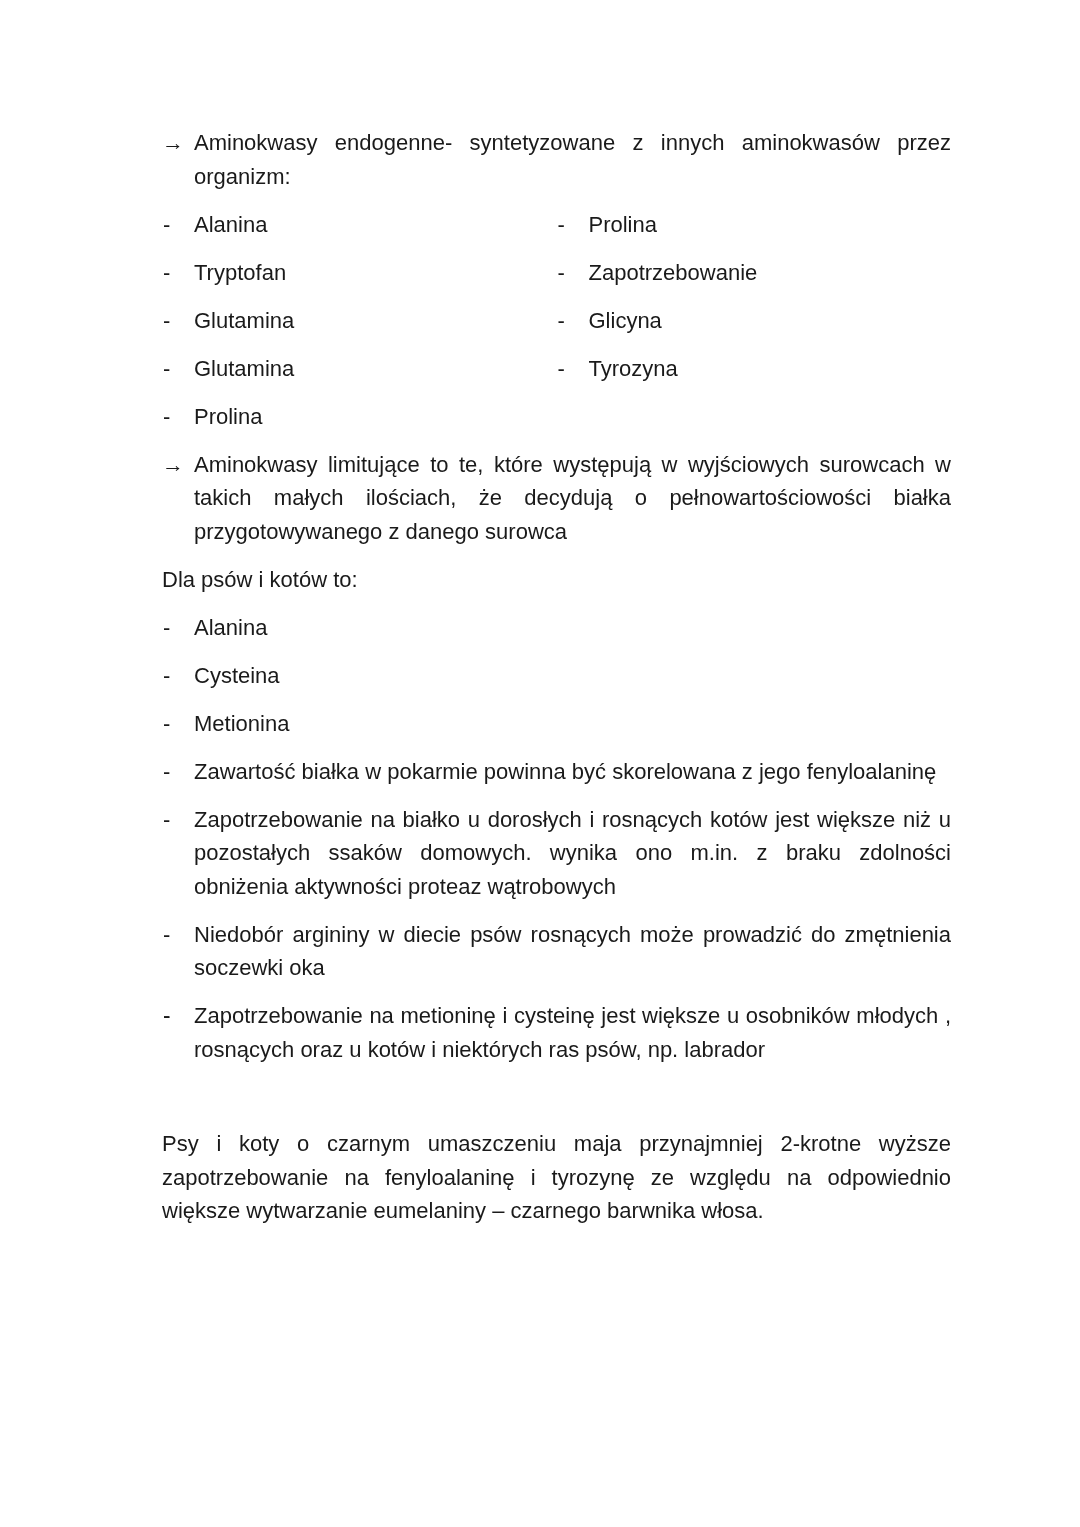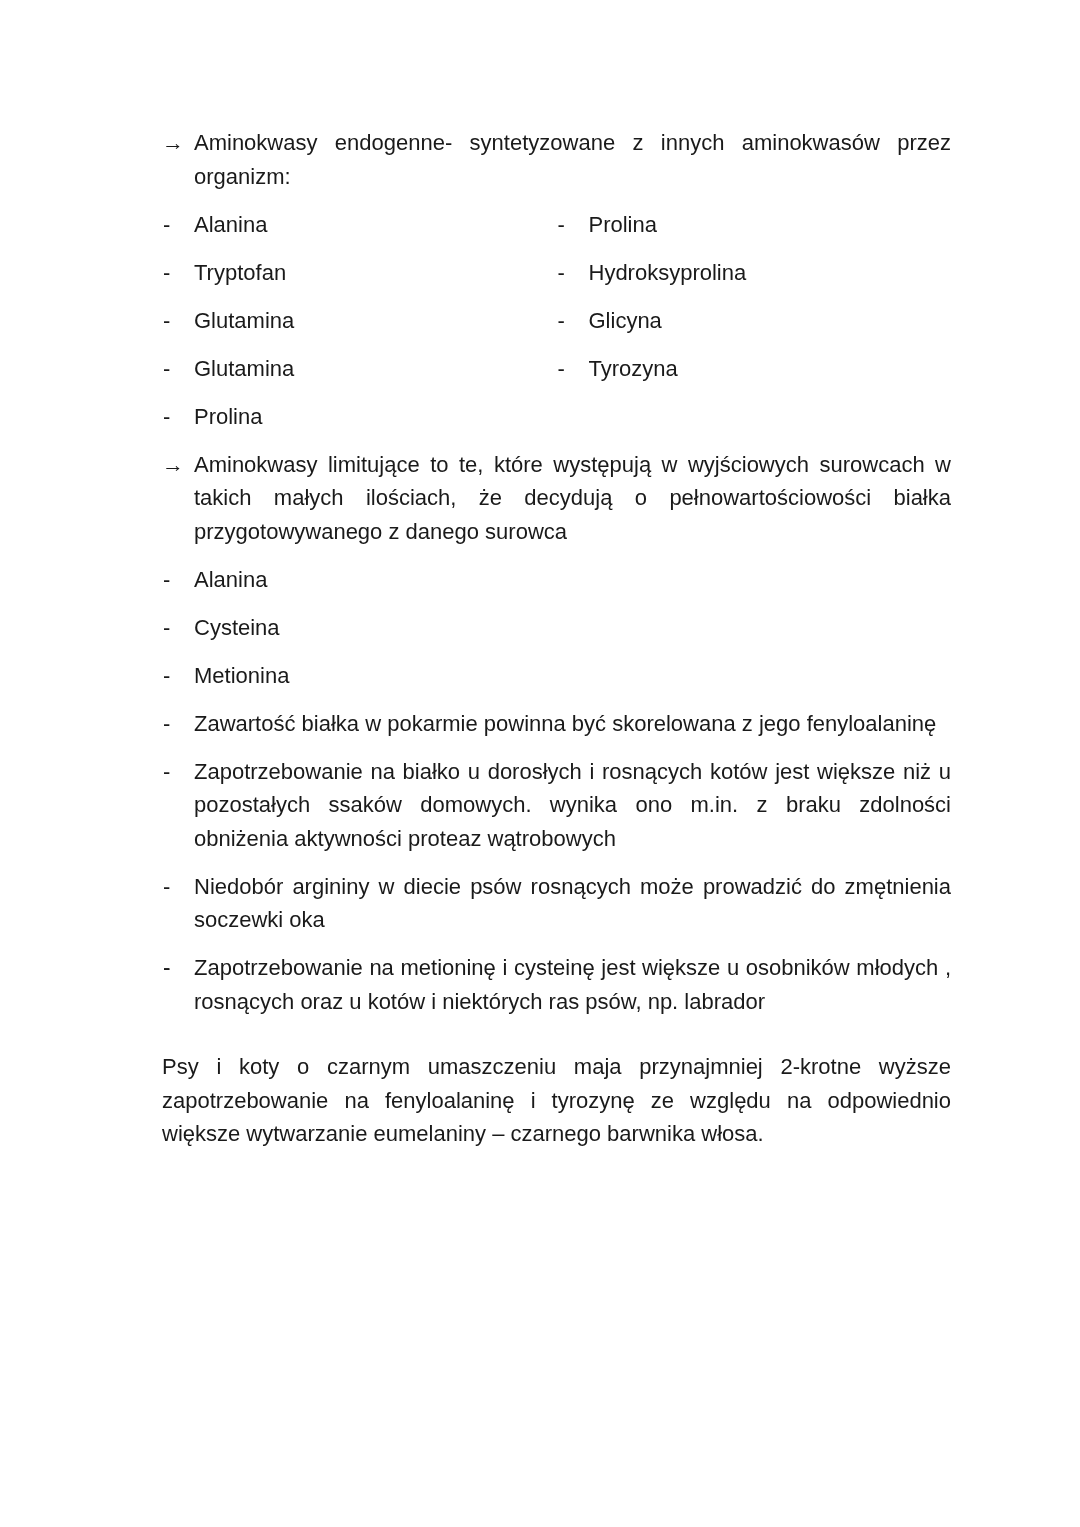--- a/index.html
+++ b/index.html
@@ -13,21 +13,21 @@
       position: relative; font-size: 22px; line-height: 33.5px;
       text-align: justify; margin: 0;
     }
     .indent { padding-left: 32px; }
     .marker { position: absolute; left: 0; top: 0; }
     .marker.dash { left: 1px; }
     .two-col { display: flex; }
     .col { width: 444px; }
     .item { position: relative; font-size: 22px; line-height: 33.5px; padding-left: 32px; margin: 0 0 14.5px 0; }
     .gap-s { margin-top: 14.5px; }
-    .gap-l { margin-top: 32px; }
+    .gap-l { margin-top: 61px; }
   </style>
 </head>
 <body>
 
 <div class="page">
 
   <p class="para indent">
     <span class="marker">→</span>
     <span>Aminokwasy endogenne- syntetyzowane z innych aminokwasów przez organizm:</span>
   </p>
@@ -35,31 +35,32 @@
   <div class="two-col gap-s">
     <div class="col">
       <p class="item"><span class="marker dash">-</span><span>Alanina</span></p>
       <p class="item"><span class="marker dash">-</span><span>Tryptofan</span></p>
       <p class="item"><span class="marker dash">-</span><span>Glutamina</span></p>
       <p class="item"><span class="marker dash">-</span><span>Glutamina</span></p>
       <p class="item"><span class="marker dash">-</span><span>Prolina</span></p>
     </div>
     <div class="col">
       <p class="item"><span class="marker dash">-</span><span>Prolina</span></p>
-      <p class="item"><span class="marker dash">-</span><span>Hydroksyprolina</span></p>
+      <p class="item"><span class="marker dash">-</span><span>Zapotrzebowanie</span></p>
       <p class="item"><span class="marker dash">-</span><span>Glicyna</span></p>
       <p class="item"><span class="marker dash">-</span><span>Tyrozyna</span></p>
     </div>
   </div>
 
   <p class="para indent">
     <span class="marker">→</span>
     <span>Aminokwasy limitujące to te, które występują w wyjściowych surowcach w takich małych ilościach, że decydują o pełnowartościowości białka przygotowywanego z danego surowca</span>
   </p>
 
+  <p class="para gap-s">Dla psów i kotów to:</p>
 
   <div class="gap-s">
     <p class="item para"><span class="marker dash">-</span><span>Alanina</span></p>
     <p class="item para"><span class="marker dash">-</span><span>Cysteina</span></p>
     <p class="item para"><span class="marker dash">-</span><span>Metionina</span></p>
     <p class="item para"><span class="marker dash">-</span><span>Zawartość białka w pokarmie powinna być skorelowana z jego fenyloalaninę</span></p>
     <p class="item para"><span class="marker dash">-</span><span>Zapotrzebowanie na białko u dorosłych i rosnących kotów jest większe niż u pozostałych  ssaków domowych. wynika ono m.in. z braku zdolności obniżenia  aktywności proteaz wątrobowych</span></p>
     <p class="item para"><span class="marker dash">-</span><span>Niedobór argininy w diecie psów rosnących może prowadzić do zmętnienia soczewki oka</span></p>
     <p class="item para"><span class="marker dash">-</span></p>
     <p class="item para"><span class="marker dash">-</span><span>Zapotrzebowanie na metioninę i cysteinę jest większe u osobników młodych , rosnących oraz u kotów i niektórych ras psów, np. labrador</span></p>

